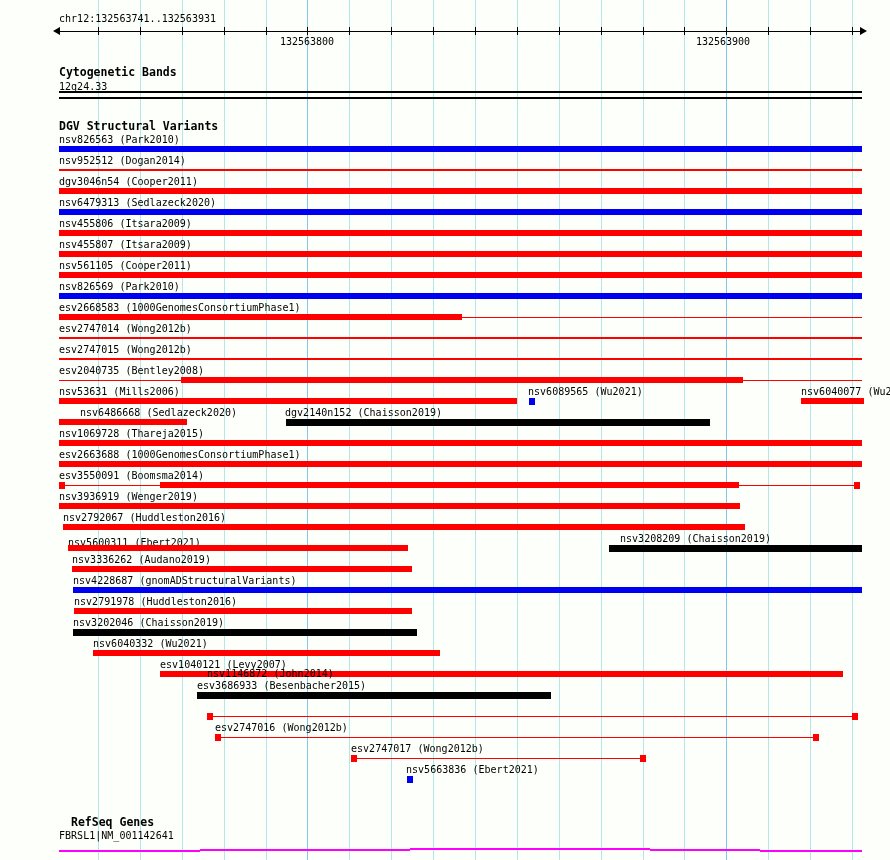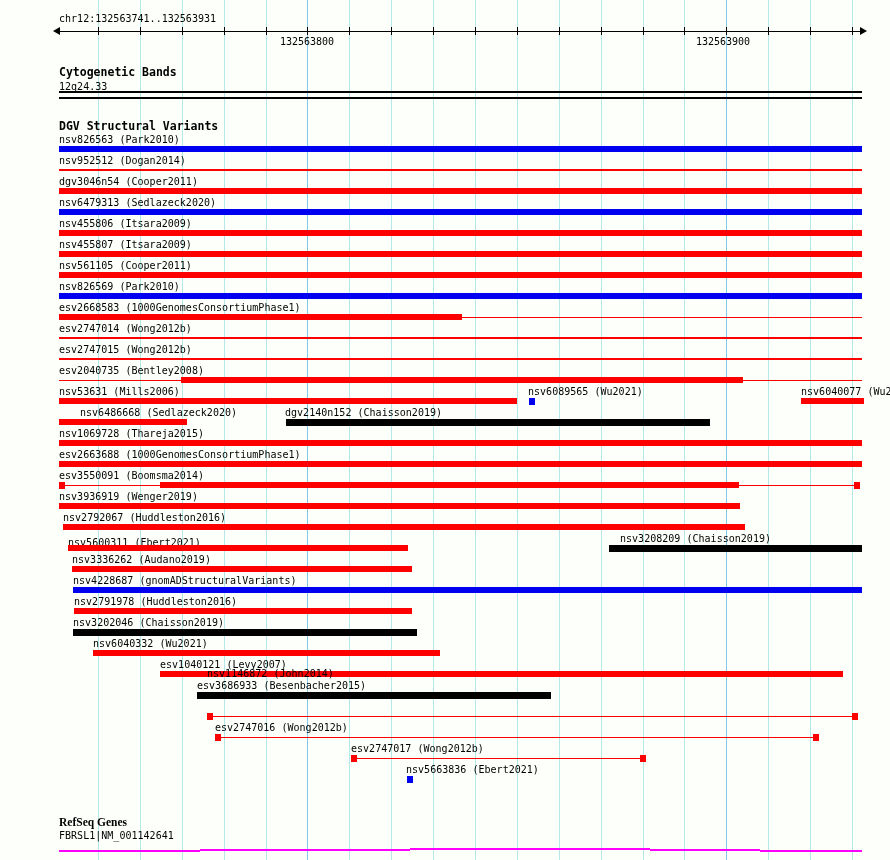--- a/index.html
+++ b/index.html
@@ -169,21 +169,21 @@
         <div class="lbl" style="left: 351px; top: 743px;">esv2747017 (Wong2012b)</div>
         <div class="seg" style="left: 351px; top: 755px; width: 6px; height: 7px; background: rgb(255, 0, 0);"></div>
         <div class="seg" style="left: 357px; top: 758px; width: 283px; height: 1px; background: rgb(255, 0, 0);"></div>
         <div class="seg" style="left: 640px; top: 755px; width: 6px; height: 7px; background: rgb(255, 0, 0);"></div>
         <div class="lbl" style="left: 406px; top: 764px;">nsv5663836 (Ebert2021)</div>
         <div class="seg" style="left: 407px; top: 776px; width: 6px; height: 7px; background: rgb(0, 0, 240);"></div>
       </div>
   </div>
 
   <div id="refseq">
-    <div class="hdr" style="left:59px;top:816px;font-family:Liberation Serif, serif;">RefSeq Genes</div>
+    <div class="hdr" style="left:71px;top:816px;">RefSeq Genes</div>
     <div class="lbl" style="left:59px;top:830px;">FBRSL1|NM_001142641</div>
     <div id="gene-line-layer">
         <div class="gene-seg" style="left: 59px; top: 850px; width: 141px; background: rgb(255, 0, 255);"></div>
         <div class="gene-seg" style="left: 200px; top: 849px; width: 210px; background: rgb(255, 0, 255);"></div>
         <div class="gene-seg" style="left: 410px; top: 848px; width: 240px; background: rgb(255, 0, 255);"></div>
         <div class="gene-seg" style="left: 650px; top: 849px; width: 110px; background: rgb(255, 0, 255);"></div>
         <div class="gene-seg" style="left: 760px; top: 850px; width: 102px; background: rgb(255, 0, 255);"></div>
       </div>
   </div>
 </div>

